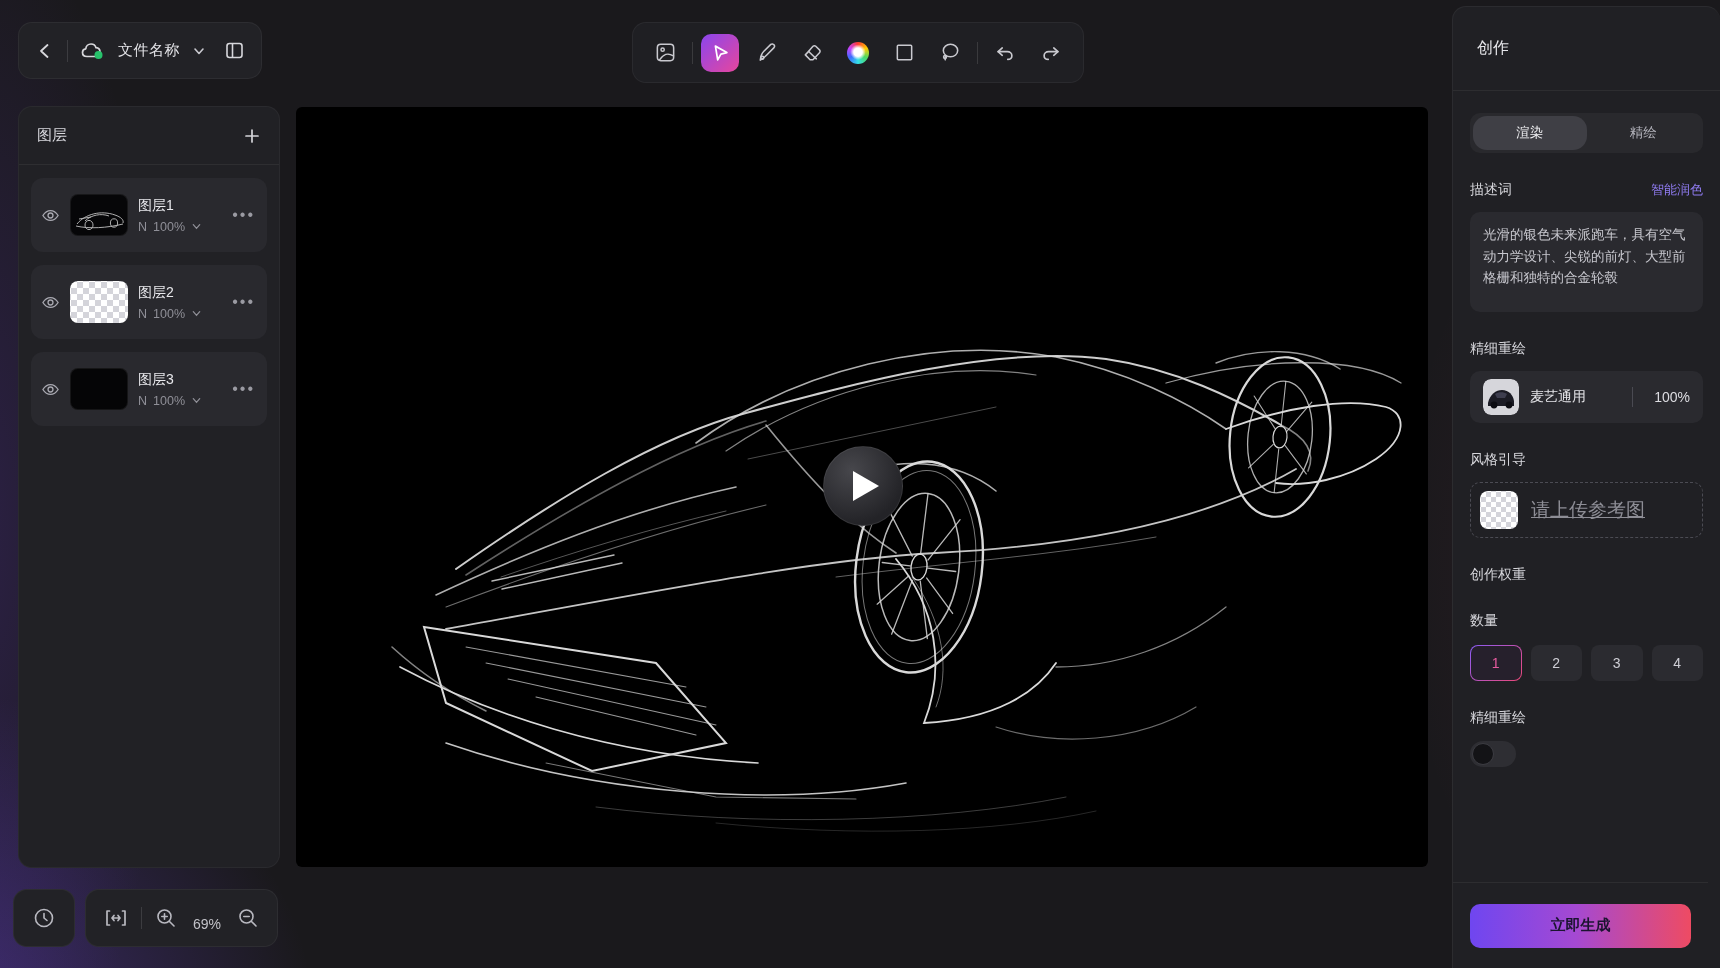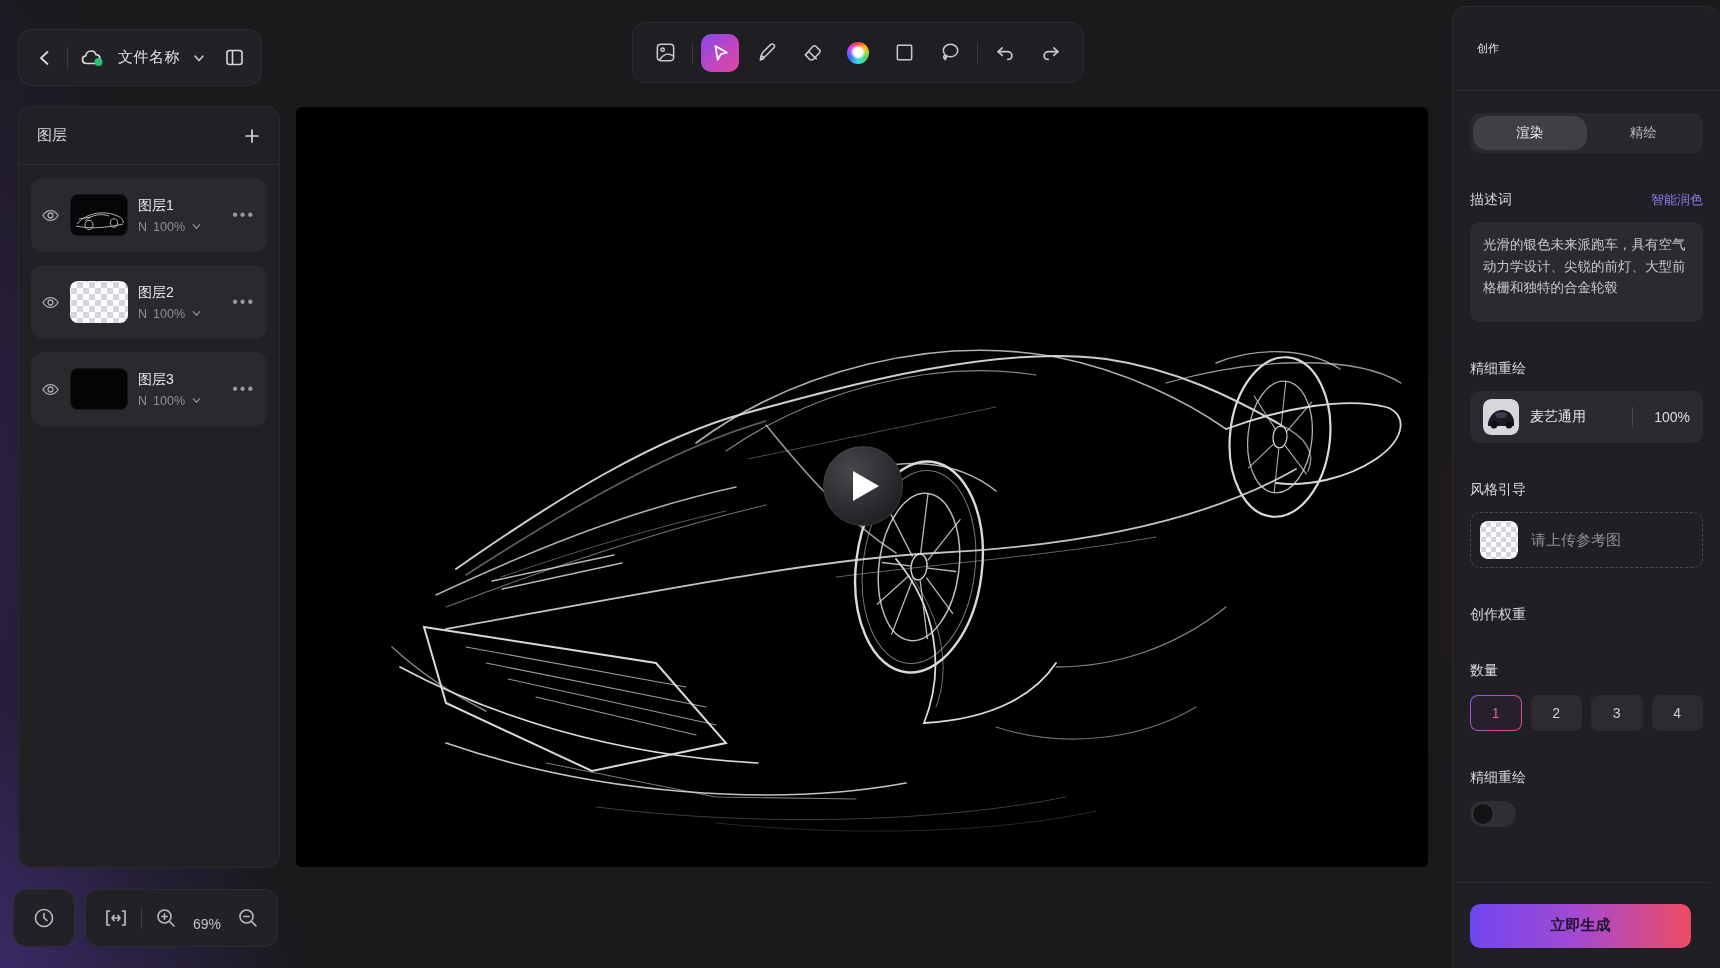--- a/index.html
+++ b/index.html
@@ -14,21 +14,21 @@
       #1a191c;
     color:#e8e8ea;
   }
   .pill { background:#222226; border:1px solid rgba(255,255,255,.05); border-radius:14px; }
   .icon { display:flex; align-items:center; justify-content:center; }
   .icon svg { display:block; }
   .ibtn { width:38px; height:38px; border-radius:10px; display:flex; align-items:center; justify-content:center; cursor:pointer; }
   .vdiv { width:1px; height:22px; background:rgba(255,255,255,.12); }
 
   
-  .topbar-left { position:absolute; left:18px; top:29px; height:57px; display:flex; align-items:center; gap:12px; padding:0 16px; }
+  .topbar-left { position:absolute; left:18px; top:22px; height:57px; display:flex; align-items:center; gap:12px; padding:0 16px; }
   .filename { font-size:15px; color:#e4e4e8; letter-spacing:.5px; }
 
   
   .toolbar { position:absolute; left:632px; top:22px; height:61px; display:flex; align-items:center; gap:8px; padding:0 13px; background:#1f1f23; }
   .tool.active { background:linear-gradient(135deg,#9b4df0 0%, #8a46ee 0%, #e746a8 100%); background:linear-gradient(135deg,#8a46ee, #e7469d); }
   .colorwheel { width:22px; height:22px; border-radius:50%;
     background:
       radial-gradient(circle at 50% 46%, #ffffff 0 26%, rgba(255,255,255,0) 48%),
       conic-gradient(#ff3b30,#ffcc00,#4cd964,#34e0e8,#3b6cff,#c643fc,#ff3b30); }
 
@@ -57,37 +57,37 @@
   .playbtn svg { margin-left:6px; }
 
   
   .clockpill { position:absolute; left:13px; top:889px; width:62px; height:58px; display:flex; align-items:center; justify-content:center; }
   .zoompill { position:absolute; left:85px; top:889px; height:58px; display:flex; align-items:center; gap:13px; padding:0 18px; }
   .zoomtext { font-size:14px; color:#c2c2c8; min-width:34px; text-align:center;margin-top:12px; }
 
   
   .panel { position:absolute; left:1452px; top:6px; width:268px; height:962px; background:#202024; border-left:1px solid rgba(255,255,255,.05); border-top:1px solid rgba(255,255,255,.05); border-radius:14px 14px 0 0; }
   .panel-head { height:84px; display:flex; align-items:center; padding:0 24px; border-bottom:1px solid rgba(255,255,255,.06); }
-  .panel-title { font-size:11px; color:#e6e6ea; }
+  .panel-title { font-size:16px; color:#e6e6ea; }
   .panel-body { padding:22px 17px 0 17px; }
   .seg { display:flex; background:#29292d; border-radius:10px; padding:3px; height:40px; }
   .seg-tab { flex:1; display:flex; align-items:center; justify-content:center; font-size:13.5px; color:#b3b3bb; border-radius:14px; cursor:pointer; }
   .seg-tab.active { background:#3f3f45; color:#f2f2f5; }
-  .sec-label-row { display:flex; align-items:center; justify-content:space-between; margin-top:38px; }
+  .sec-label-row { display:flex; align-items:center; justify-content:space-between; margin-top:28px; }
   .sec-label { font-size:14px; color:#d6d6db; }
   .enhance { font-size:13px; color:#8f7bf0; cursor:pointer; }
   .prompt-box { margin-top:13px; background:#2a2a2f; border-radius:10px; padding:12px 13px; font-size:13.5px; line-height:1.6; color:#c7c7ce; min-height:100px; cursor:text; }
   .style-card { margin-top:13px; background:#2a2a2f; border-radius:10px; height:52px; display:flex; align-items:center; gap:11px; padding:0 13px; cursor:pointer; }
   .style-thumb { width:36px; height:36px; border-radius:8px; overflow:hidden; flex:none; }
   .style-name { font-size:14px; color:#e4e4e8; flex:1; }
   .style-sep { width:1px; height:20px; background:#4a4a52; margin-right:10px; }
   .style-weight { font-size:14px; color:#dcdce1; }
   .upload-box { margin-top:13px; border:1.5px dashed #4b4b53; border-radius:10px; height:56px; display:flex; align-items:center; gap:13px; padding:0 9px; cursor:pointer; }
   .mini-checker { width:38px; height:38px; border-radius:8px; background-size:10px 10px; border:1px solid rgba(255,255,255,.08); flex:none; }
-  .upload-text { font-size:15px; color:#8e8e96; }
+  .upload-text { font-size:19px; color:#8e8e96;text-decoration:underline; }
   .weight-row { margin-top:19px; display:flex; align-items:center; gap:16px; }
   .slider { position:relative; flex:1; height:16px; cursor:pointer; }
   .slider-track { position:absolute; left:0; right:0; top:6px; height:4px; border-radius:2px; background:#3c3c42; }
   .slider-thumb { position:absolute; top:0; left:calc(20% - 8px); width:16px; height:16px; border-radius:50%;
     background:linear-gradient(135deg,#9a50f0,#e8489c); box-shadow:0 0 0 1px rgba(0,0,0,.4); }
   .weight-val { width:44px; height:40px; background:#2c2c31; border-radius:8px; display:flex; align-items:center; justify-content:center; font-size:14px; color:#ebebef; }
   .count-row { margin-top:15px; display:flex; gap:9px; }
   .count-btn { flex:1; height:36px; border-radius:8px; background:#2b2b30; display:flex; align-items:center; justify-content:center; font-size:14px; color:#cfcfd6; cursor:pointer; border:1.5px solid transparent; }
   .count-btn.sel { background:linear-gradient(#26202c,#26202c) padding-box, linear-gradient(135deg,#8a5cf6,#ec4878) border-box; color:#e85ba0; }
   .toggle { margin-top:14px; width:46px; height:26px; border-radius:13px; background:#2e2e33; position:relative; cursor:pointer; }

